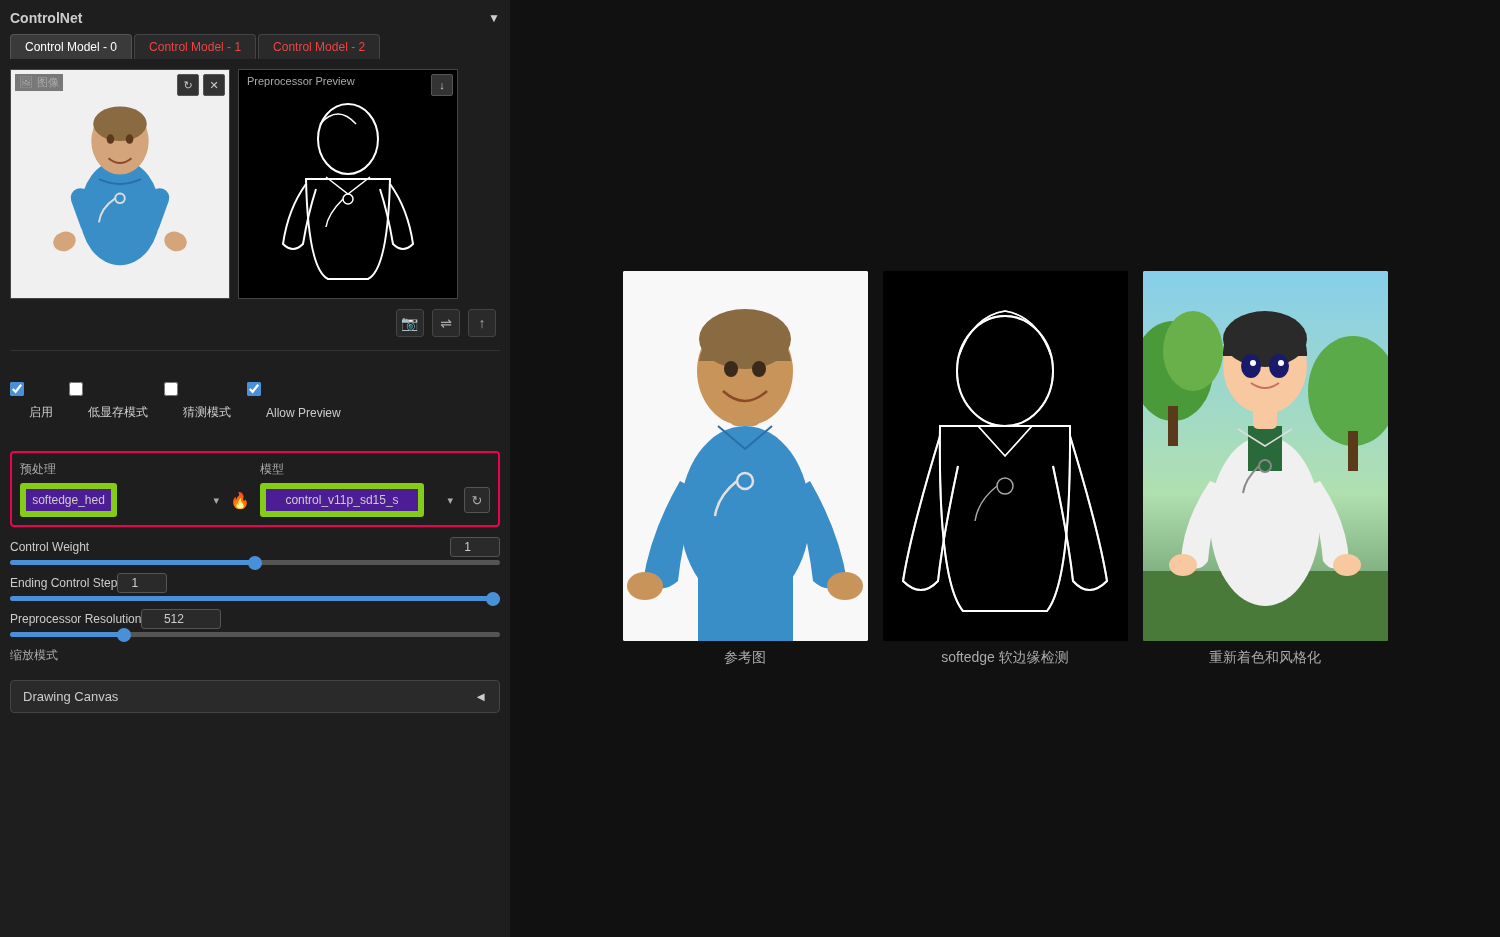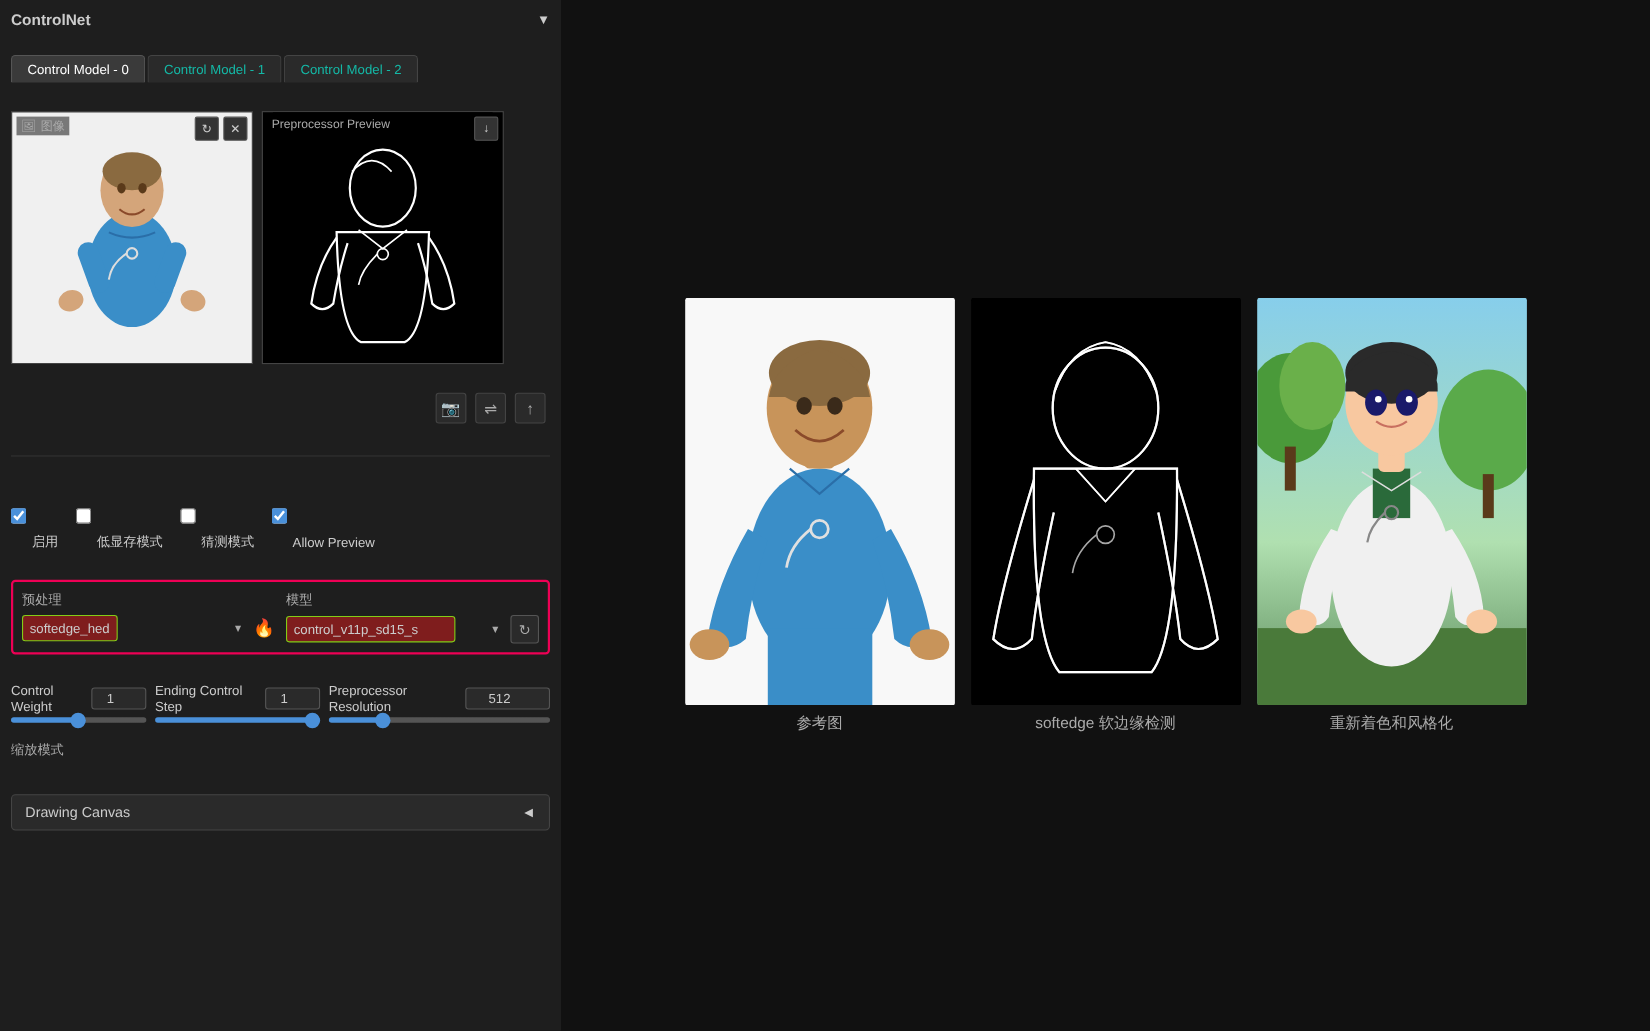--- a/index.html
+++ b/index.html
@@ -18,21 +18,21 @@
       height: 100%;
     }
     
     .left-panel {
       width: 510px;
       min-width: 510px;
       background: #1e1e1e;
       padding: 10px;
       display: flex;
       flex-direction: column;
-      gap: 16px;
+      gap: 0;
     }
     .panel-header {
       display: flex;
       align-items: center;
       justify-content: space-between;
       margin-bottom: 8px;
     }
     .panel-title {
       color: #ccc;
       font-size: 14px;
@@ -46,21 +46,21 @@
     .tabs {
       display: flex;
       gap: 2px;
       margin-bottom: 10px;
     }
     .tab {
       padding: 5px 14px;
       border-radius: 4px 4px 0 0;
       cursor: pointer;
       font-size: 12px;
-      color: #14b8a6;
+      color: #ef4444;
       background: #2a2a2a;
       border: 1px solid #444;
       border-bottom: none;
     }
     .tab.active {
       background: #3a3a3a;
       color: #fff;
       border-color: #555;
     }
     
@@ -179,48 +179,50 @@
       color: #ccc;
       font-size: 12px;
       margin-top: 48px;
     }
     
     .preproc-model-section {
       border: 2px solid #e05;
       border-radius: 4px;
       padding: 8px;
       margin-bottom: 10px;
+      margin-top: 20px;
     }
     .preproc-model-row {
       display: flex;
       gap: 10px;
     }
     .preproc-col {
       flex: 1;
     }
     .col-label {
       font-size: 12px;
       color: #aaa;
       margin-bottom: 5px;
     }
     .select-row {
       display: flex;
       align-items: center;
       gap: 5px;
     }
     .dropdown-select {
       flex: 1;
-      background: #7f1d1d;
-      border: 1px solid #84cc16;
+      background: #4c1d95;
+      border: 6px solid #84cc16;
       color: #ccc;
       padding: 4px 6px;
       font-size: 12px;
       border-radius: 3px;
       cursor: pointer;
       appearance: none;
+      text-align: center;
       -webkit-appearance: none;
     }
     .dropdown-select-wrapper {
       flex: 1;
       position: relative;
     }
     .dropdown-select-wrapper::after {
       content: '▾';
       position: absolute;
       right: 6px;
@@ -243,22 +245,23 @@
       cursor: pointer;
       display: flex;
       align-items: center;
       justify-content: center;
       color: #aaa;
       font-size: 13px;
     }
     
     .sliders-section {
       display: flex;
-      flex-direction: row;
+      flex-direction: column;
       gap: 8px;
+      margin-bottom: 10px;
     }
     .slider-header {
       display: flex;
       align-items: center;
       justify-content: flex-start;
     }
     .slider-label {
       font-size: 12px;
       color: #ccc;
     }

